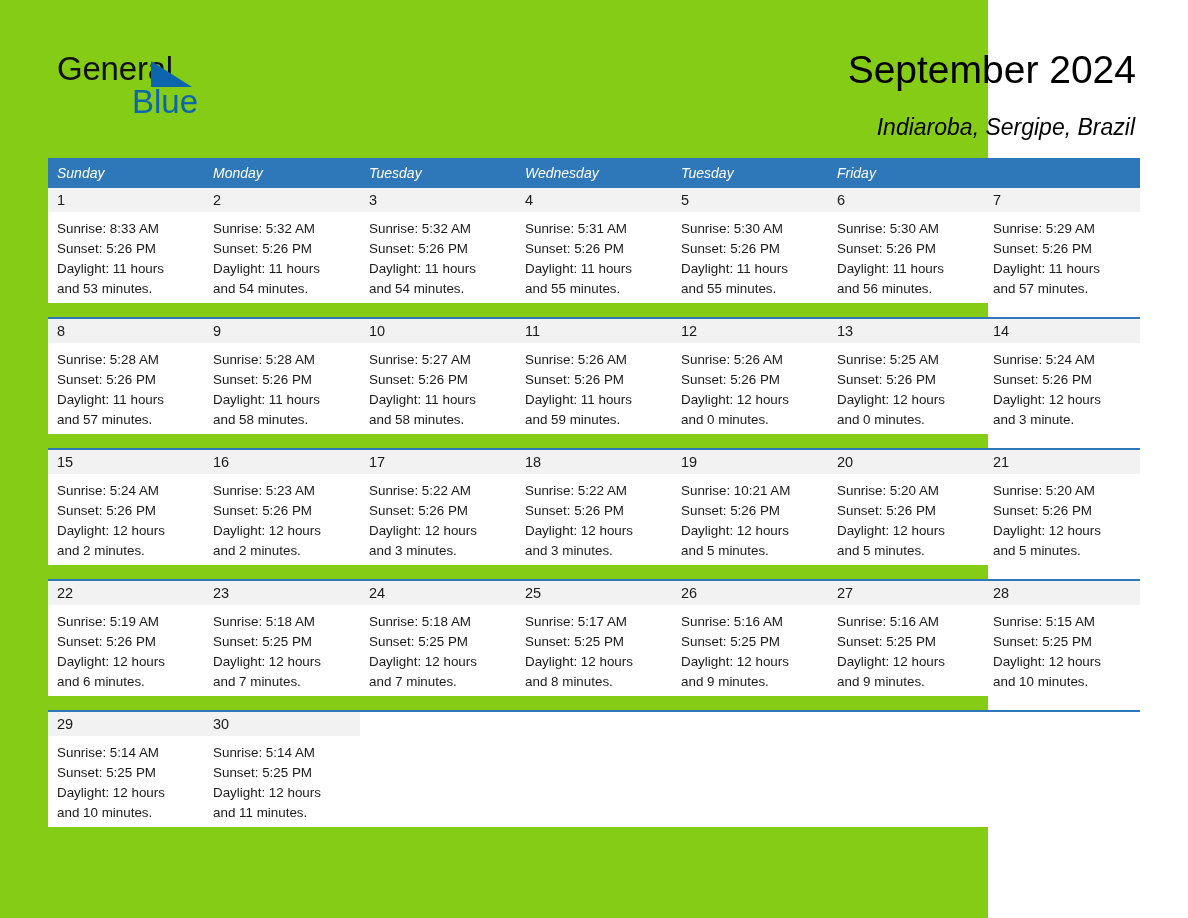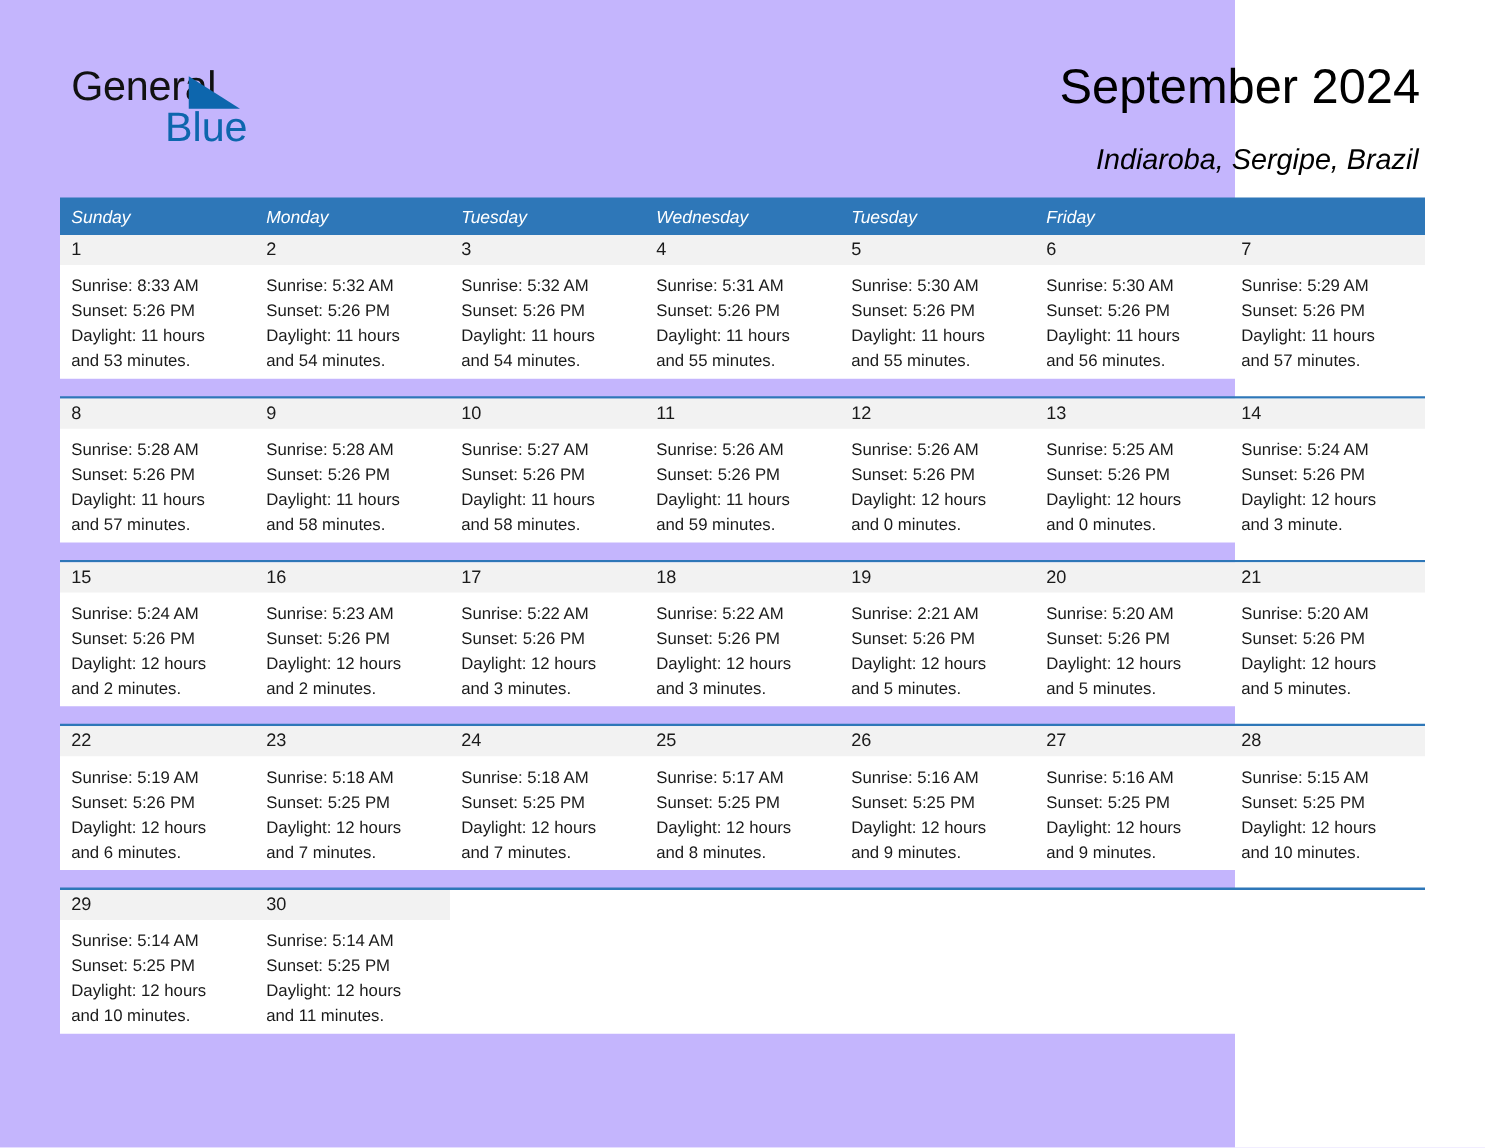--- a/index.html
+++ b/index.html
@@ -8,21 +8,21 @@
     height: 918px;
     background: #ffffff;
     font-family: "Liberation Sans", sans-serif;
     color: #000000;
     overflow: hidden;
   }
   .page {
     position: relative;
     width: 988px;
     height: 918px;
-    background: #c4b5fd;
+    background: #84cc16;
   }
 
   
   .top {
     position: absolute;
     left: 0; top: 0;
     width: 1188px;
     height: 150px;
   }
   .logo {
@@ -380,21 +380,21 @@
                 <div>Sunset: 5:26 PM</div>
                 <div>Daylight: 12 hours</div>
                 <div>and 3 minutes.</div>
               </div>
             </div>
             <div class="daycell">
               <div class="numband">
                 <div class="daynum">19</div>
               </div>
               <div class="details">
-                <div>Sunrise: 2:21 AM</div>
+                <div>Sunrise: 10:21 AM</div>
                 <div>Sunset: 5:26 PM</div>
                 <div>Daylight: 12 hours</div>
                 <div>and 5 minutes.</div>
               </div>
             </div>
             <div class="daycell">
               <div class="numband">
                 <div class="daynum">20</div>
               </div>
               <div class="details">

